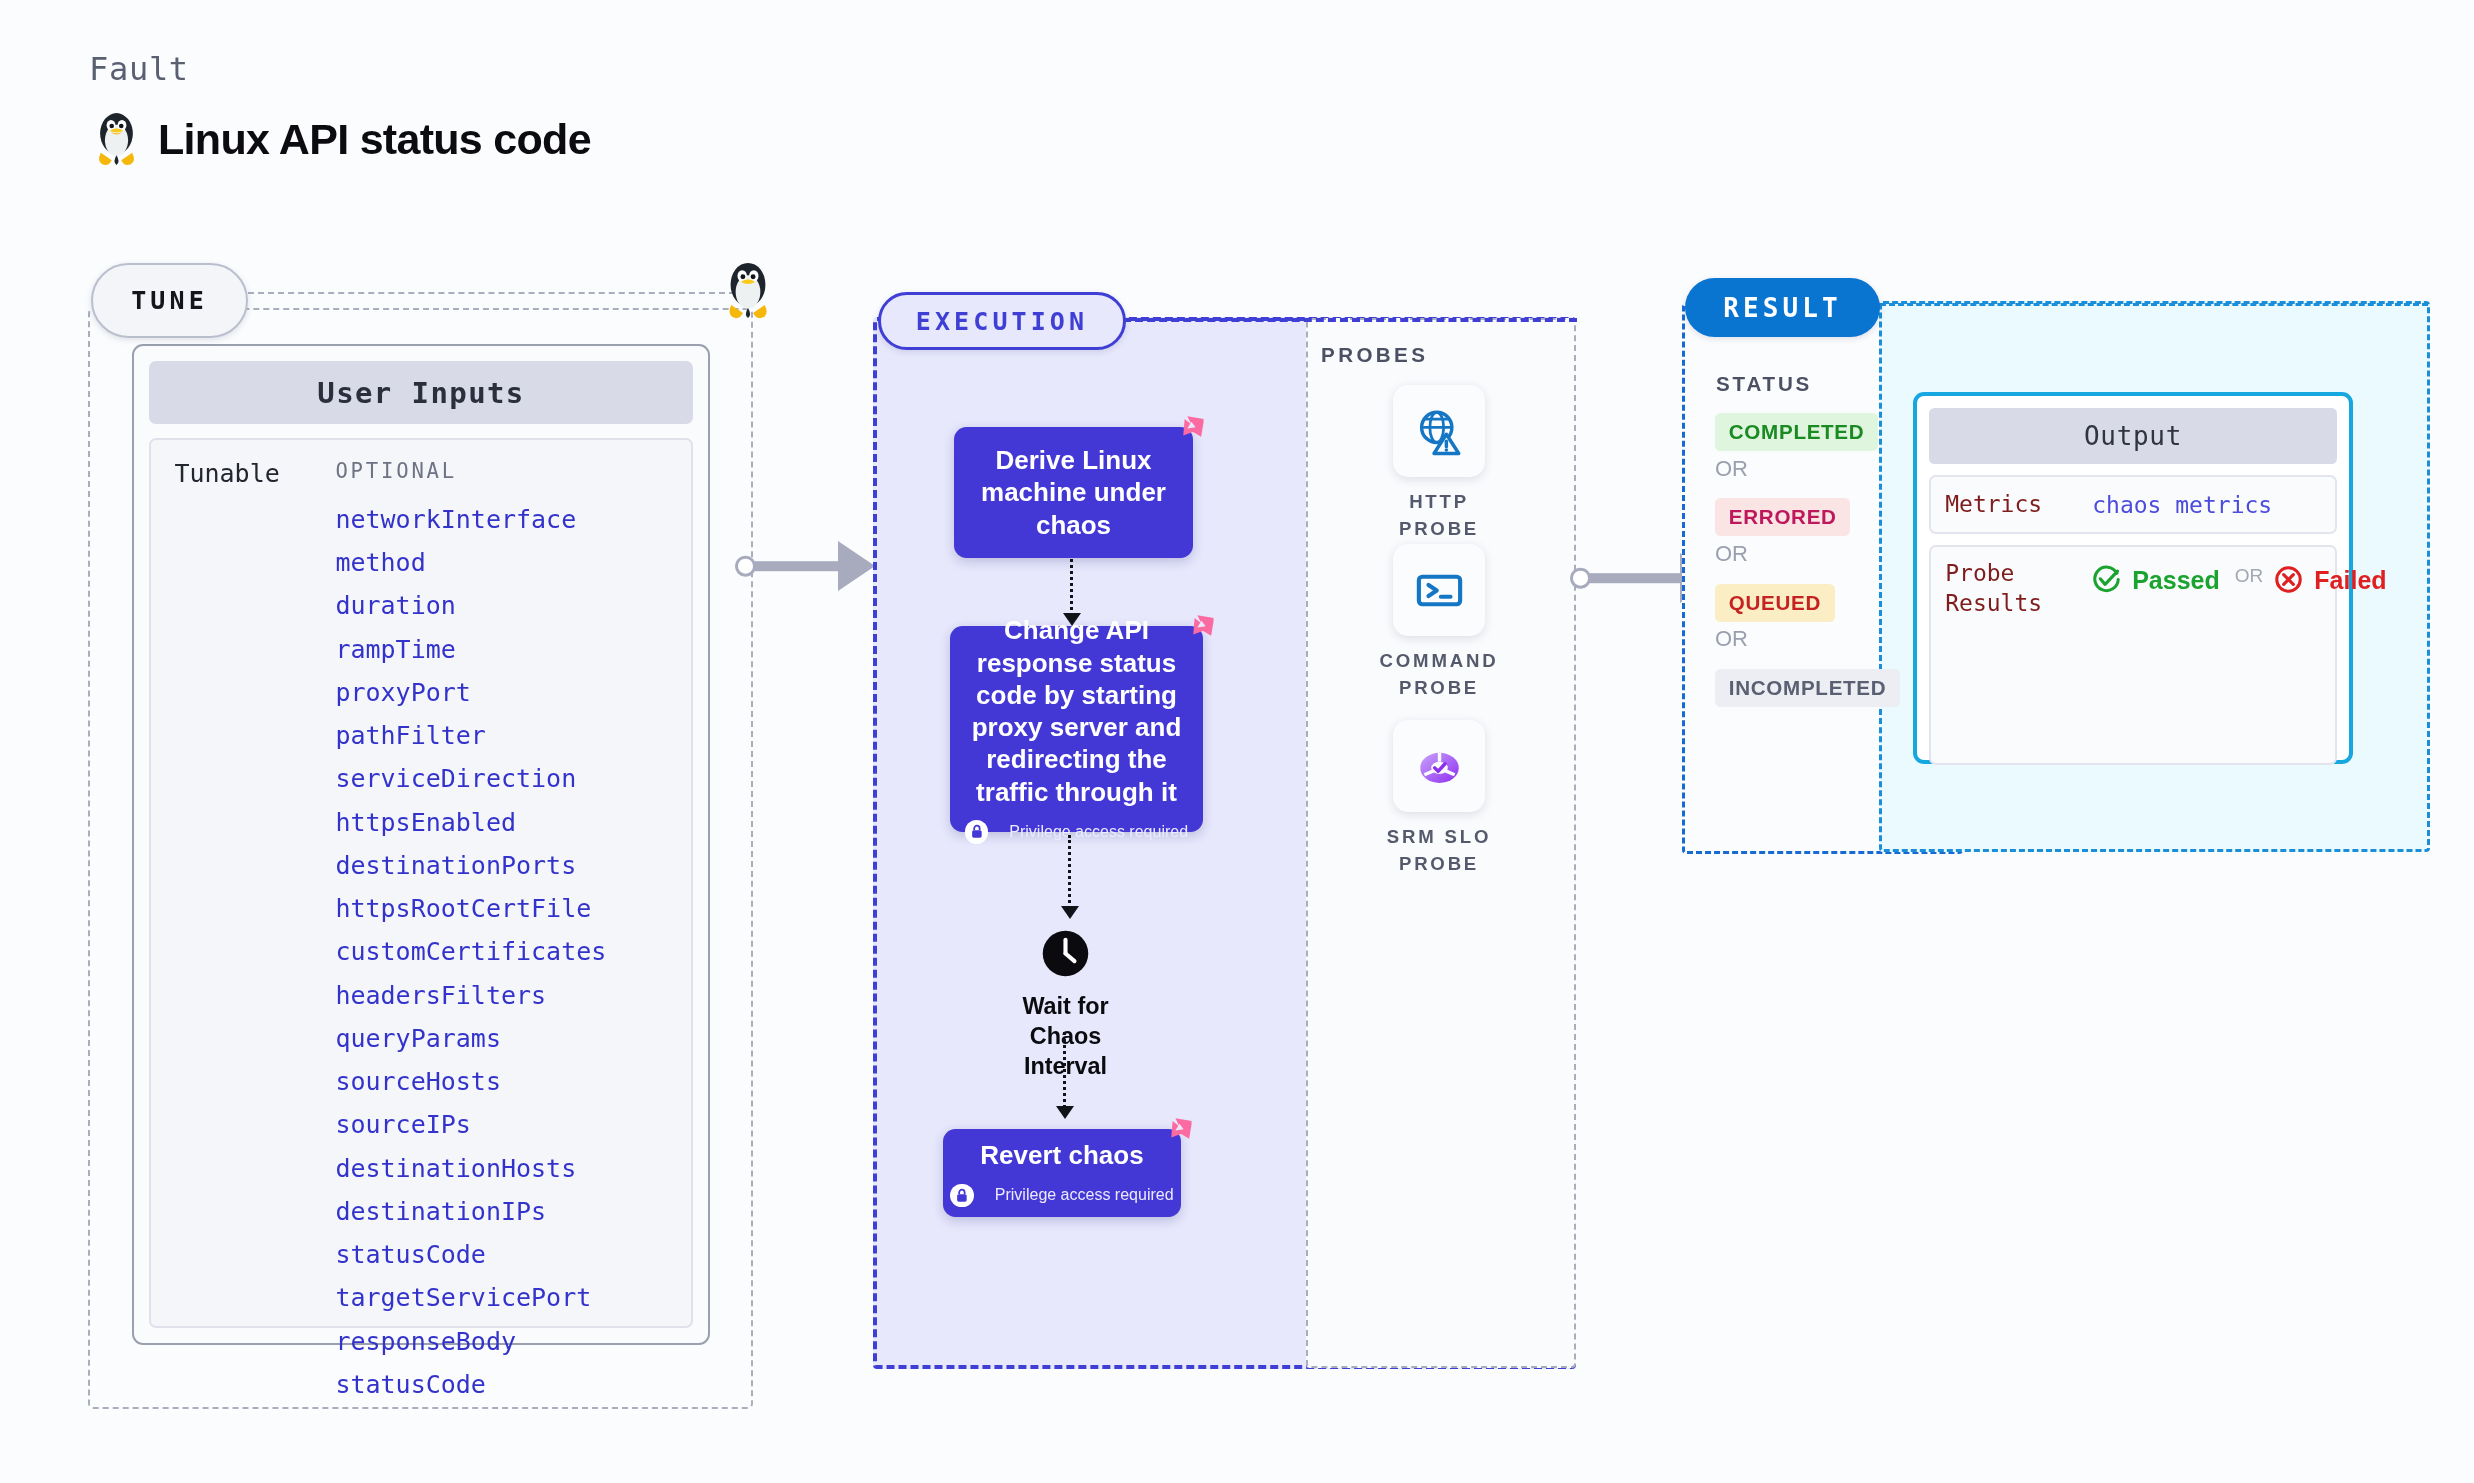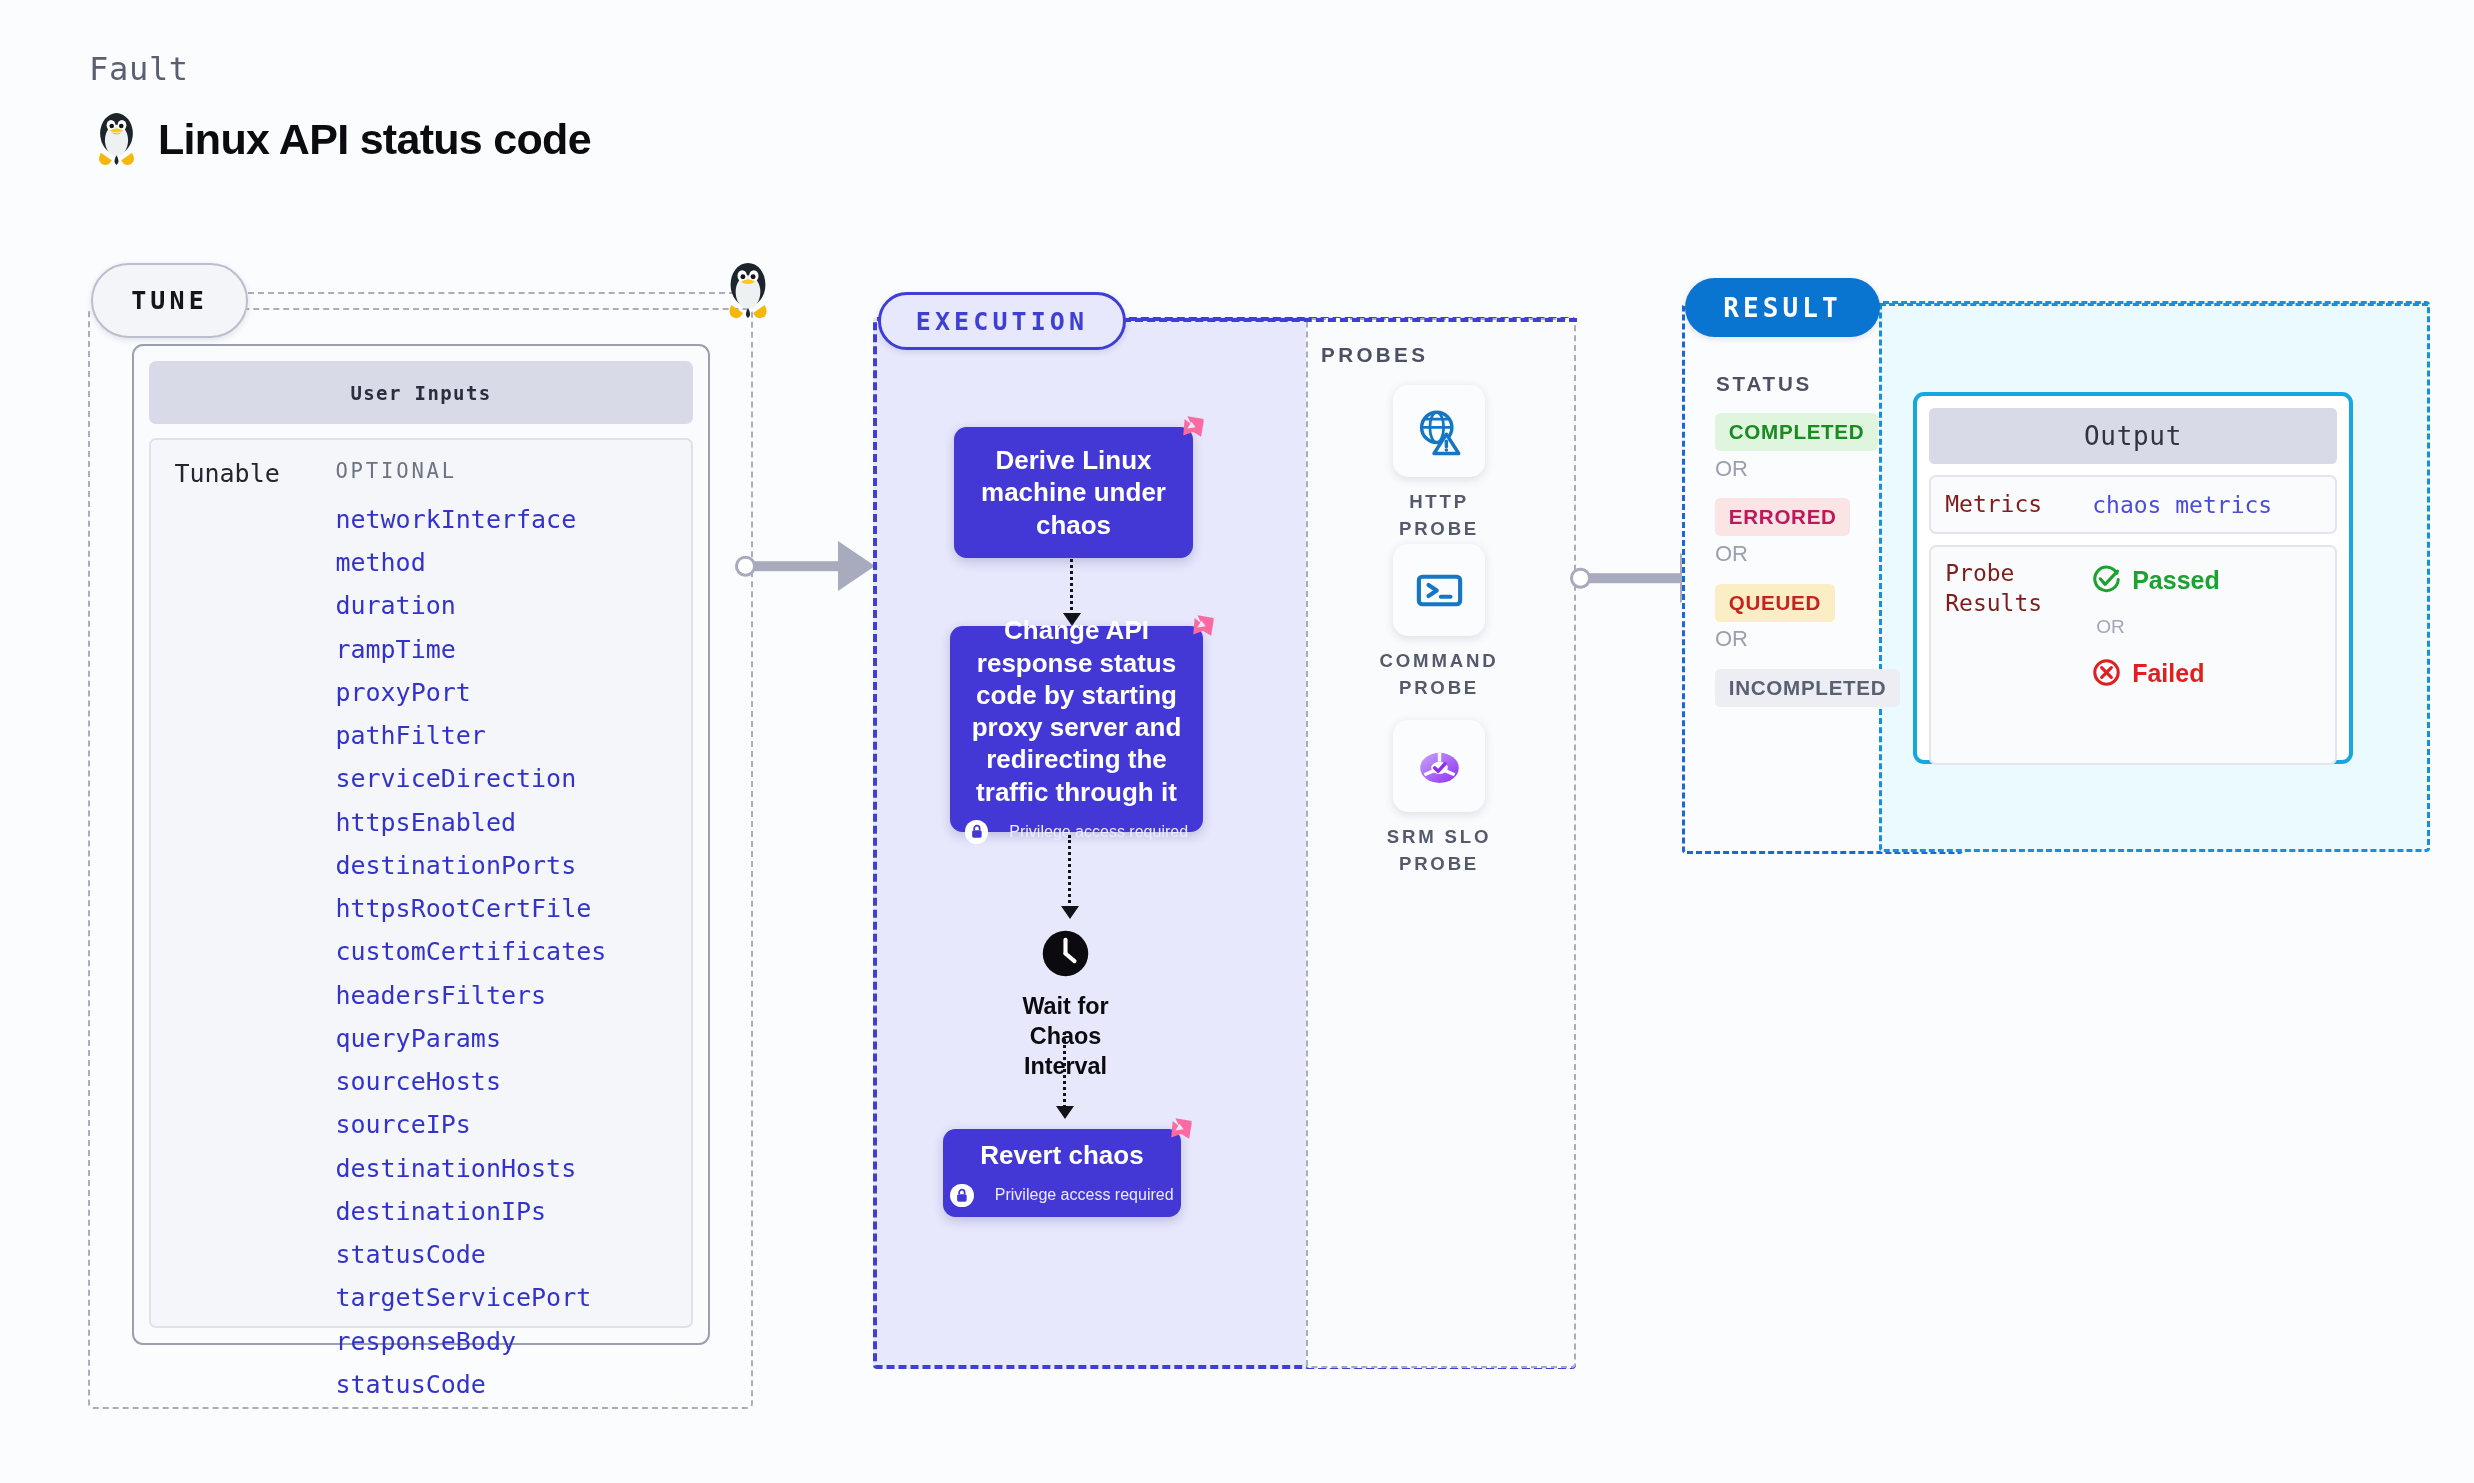--- a/index.html
+++ b/index.html
@@ -76,21 +76,21 @@
   }
   #inputs-card {
     left: 132px; top: 344px; width: 578px; height: 1001px;
     padding: 15px;
   }
   .card-head {
     height: 63px; background: #d8dae7;
     border-radius: 6.9px;
     display: flex; align-items: center; justify-content: center;
     font-family: "DejaVu Sans Mono", monospace;
-    font-size: 19px; font-weight: bold; color: #2b2f3d;
+    font-size: 29px; font-weight: bold; color: #2b2f3d;
     letter-spacing: 1.4px;
   }
   .card-body {
     margin-top: 13.8px;
     border: 2.1px solid #dfe2ea;
     border-radius: 6.9px;
     background: #f4f6fa;
     height: calc(100% - 77px);
     display: flex; padding: 19px 12.4px 12.4px 12.4px;
   }
@@ -253,21 +253,21 @@
   .out-key {
     font-family: "DejaVu Sans Mono", monospace;
     font-size: 23px; color: #7f1d1d; width: 147px; flex: none;
     line-height: 1.3;
   }
   .out-val-metrics {
     font-family: "DejaVu Sans Mono", monospace;
     font-size: 23px; color: #4b4bdd;
   }
   #row-probe { align-items: flex-start; height: 220px; }
-  .probe-res { display: flex; flex-direction: column; gap: 20px; padding-top: 5.5px; }
+  .probe-res { display: flex; flex-direction: row; gap: 11px; padding-top: 5.5px; text-align: center; }
   .res-line { display: flex; align-items: center; gap: 11px; }
   .res-pass { font-size: 25px; font-weight: bold; color: #1aa32e; }
   .res-fail { font-size: 25px; font-weight: bold; color: #e02020; }
   .res-or { font-size: 19px; color: #a2a7b4; padding-left: 4.1px; }
 
   
   .conn { position: absolute; height: 0; }
   .conn-line {
     position: absolute; top: 50%; transform: translateY(-50%);
     height: 9.6px; background: #a8aabe;

